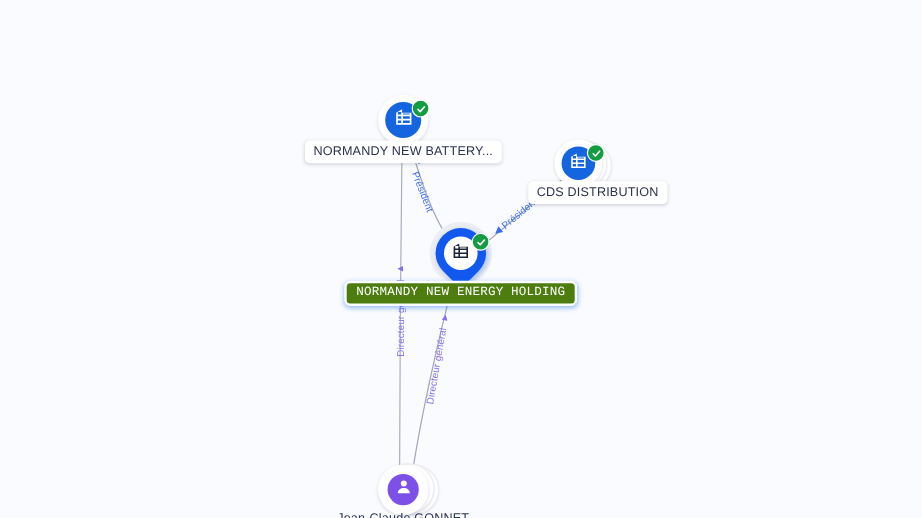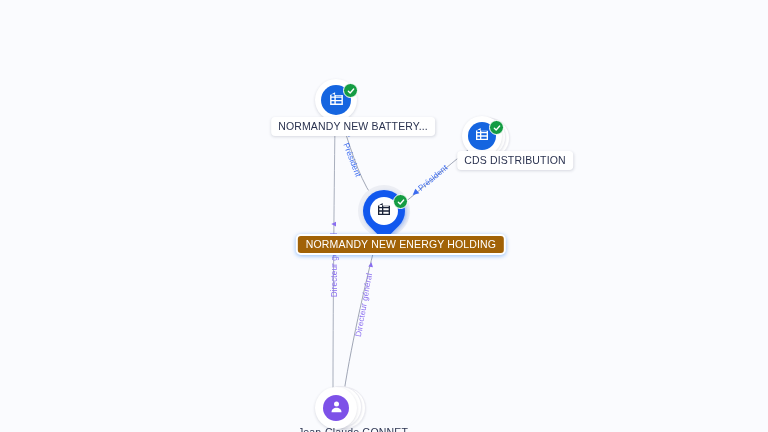--- a/index.html
+++ b/index.html
@@ -131,31 +131,31 @@
     position: absolute;
     transform: translate(-50%, 0);
     white-space: nowrap;
     font-size: 10.5px;
     letter-spacing: .15px;
     padding: 3px 7px 4px 7px;
     border-radius: 4px;
     background: #ffffff;
     color: #2b3350;
     box-shadow: 0 1px 3px rgba(30,40,70,.16);
-    margin-left: 17px;
   }
 
   .node-label.selected {
-    background: #a16207;
+    background: #4d7c0f;
     color: #ffffff;
     border: 2px solid #ffffff;
     border-radius: 5px;
     box-shadow: 0 1px 4px rgba(16,114,243,.45);
     font-size: 10.5px;
     padding: 2px 8px 3px 8px;
+    font-family: Liberation Mono, monospace;
   }
 
   .node-label.plain {
     background: transparent;
     box-shadow: none;
     color: #2b3350;
     padding: 2px 4px;
   }
 
   

